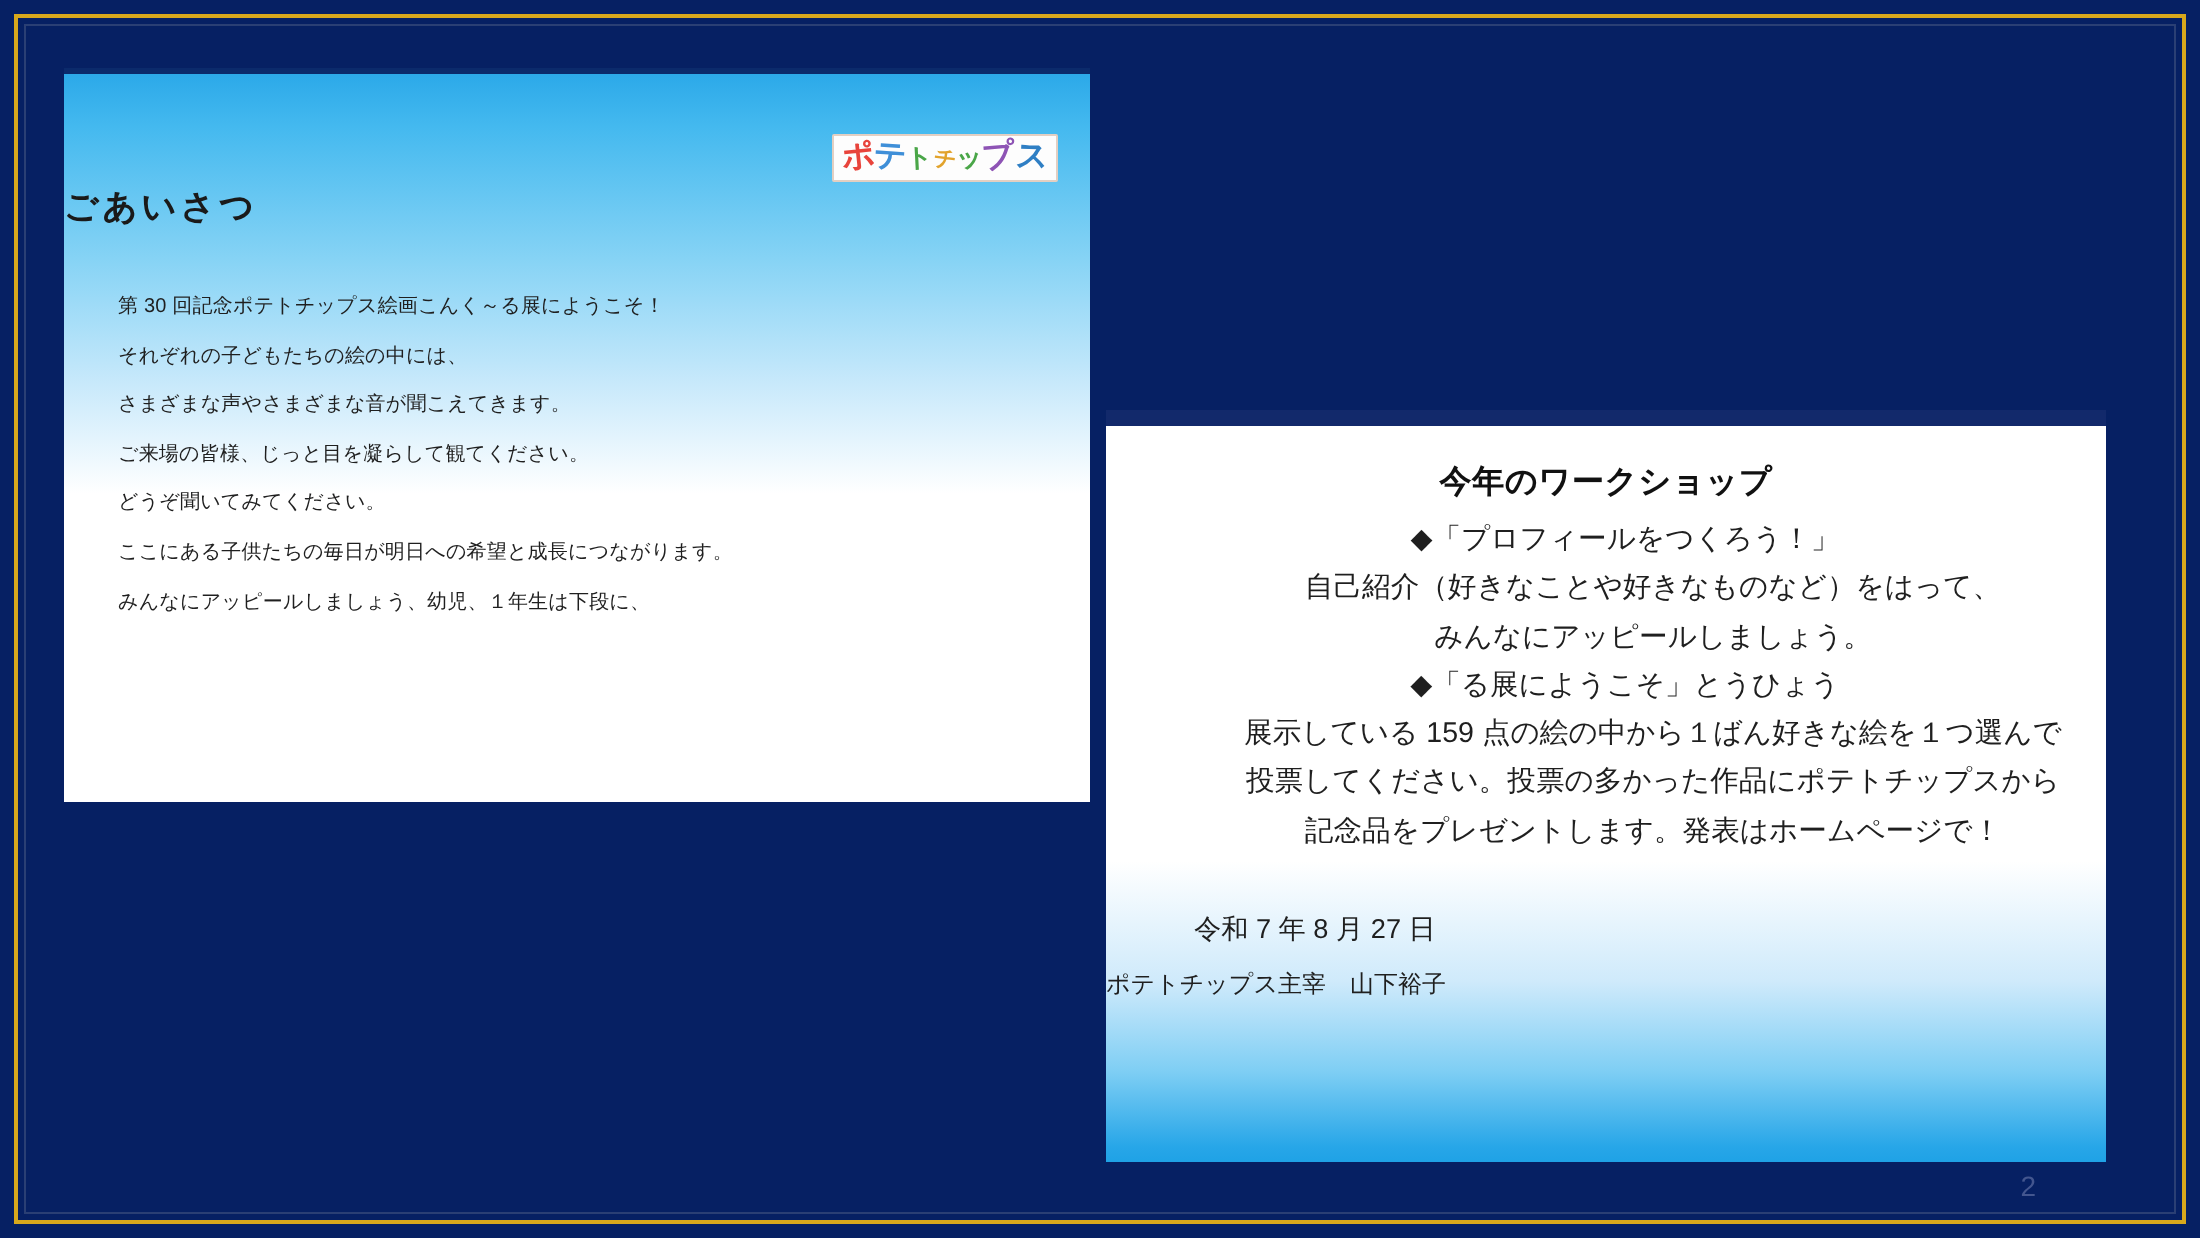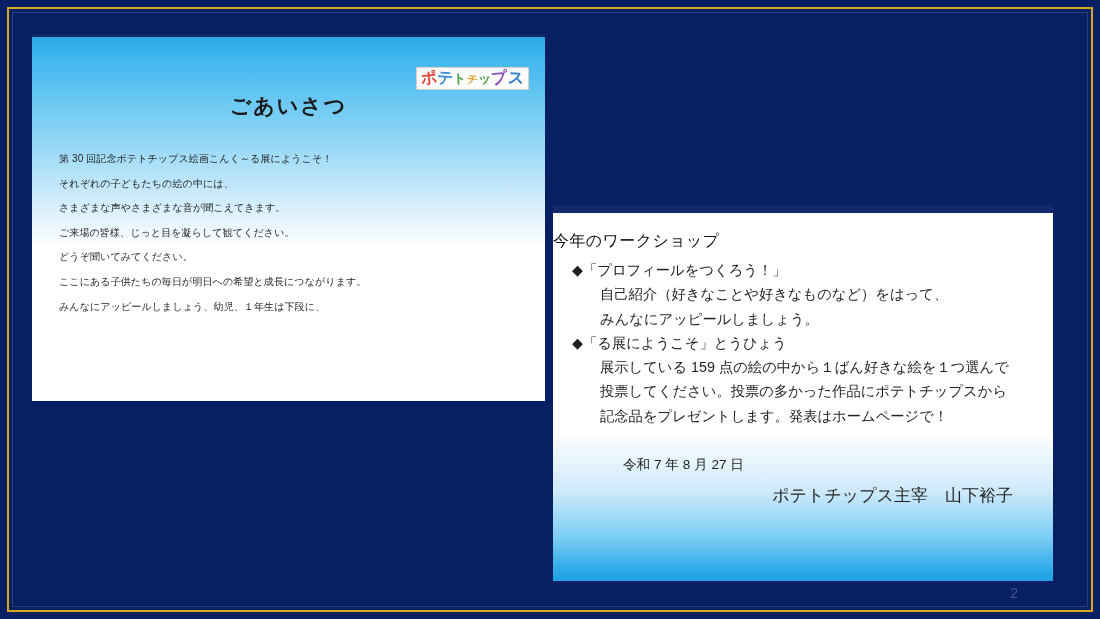--- a/index.html
+++ b/index.html
@@ -55,22 +55,22 @@
         #c8e9fb 43%,
         #ffffff 58%,
         #ffffff 100%);
   }
   #card-greeting .card-edge-top {
     position: absolute;
     left: 0; top: 0; width: 100%; height: 3px;
     background: #0b2a6b;
   }
   .greeting-title {
-    text-align: center;
-    font-size: 21px;
+    text-align: left;
+    font-size: 17px;
     font-weight: bold;
     color: #1a1a1a;
     margin-top: 58px;
     letter-spacing: 2px;
   }
   .greeting-body {
     margin: 27px 0 0 27px;
     font-size: 10px;
     line-height: 24.6px;
     color: #1f1f1f;
@@ -116,45 +116,45 @@
         #7ecef4 88%,
         #27a6e8 98%,
         #1fa2e6 100%);
   }
   #card-workshop .card-edge-top {
     position: absolute;
     left: 0; top: 0; width: 100%; height: 8px;
     background: #12296b;
   }
   .ws-title {
-    text-align: left;
+    text-align: center;
     font-size: 16px;
-    font-weight: normal;
+    font-weight: bold;
     color: #111;
     margin-top: 26px;
     letter-spacing: 0.4px;
   }
   .ws-body {
     margin: 6px 0 0 31px;
     font-size: 14.3px;
     line-height: 24.3px;
     color: #1f1f1f;
+    text-align: center;
   }
   .ws-body .line { white-space: nowrap; }
   .ws-body .bullet-line { margin-left: -12px; }
   .ws-body .indent { padding-left: 16px; }
   .ws-date {
-    margin: 28px 0 0 70px;
+    margin: 28px 0 0 44px;
     font-size: 13.6px;
     color: #1f1f1f;
   }
   .ws-sign {
     margin: 10px 40px 0 0;
-    text-align: right;
-    font-size: 17px;
+    font-size: 12px;
     color: #1f1f1f;
     font-family: Liberation Serif, serif;
   }
 
   
   .page-number {
     position: absolute;
     right: 82px;
     bottom: 18px;
     font-size: 14px;

